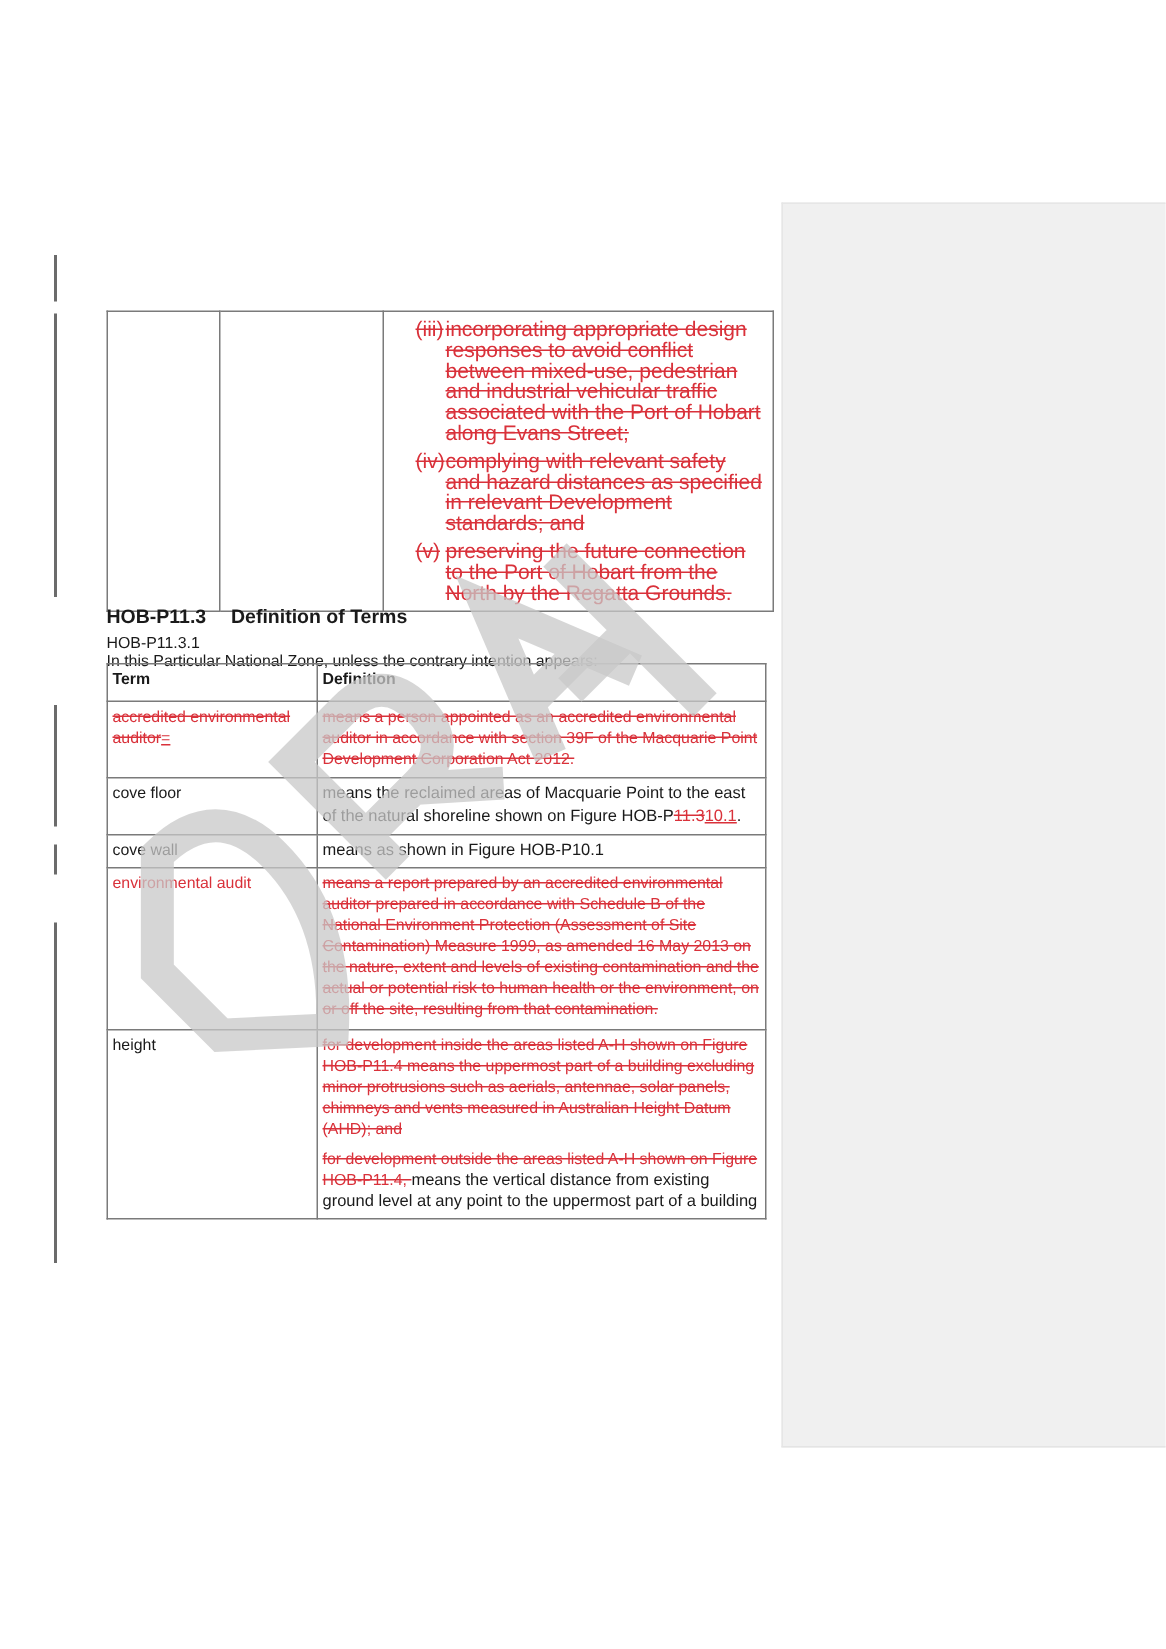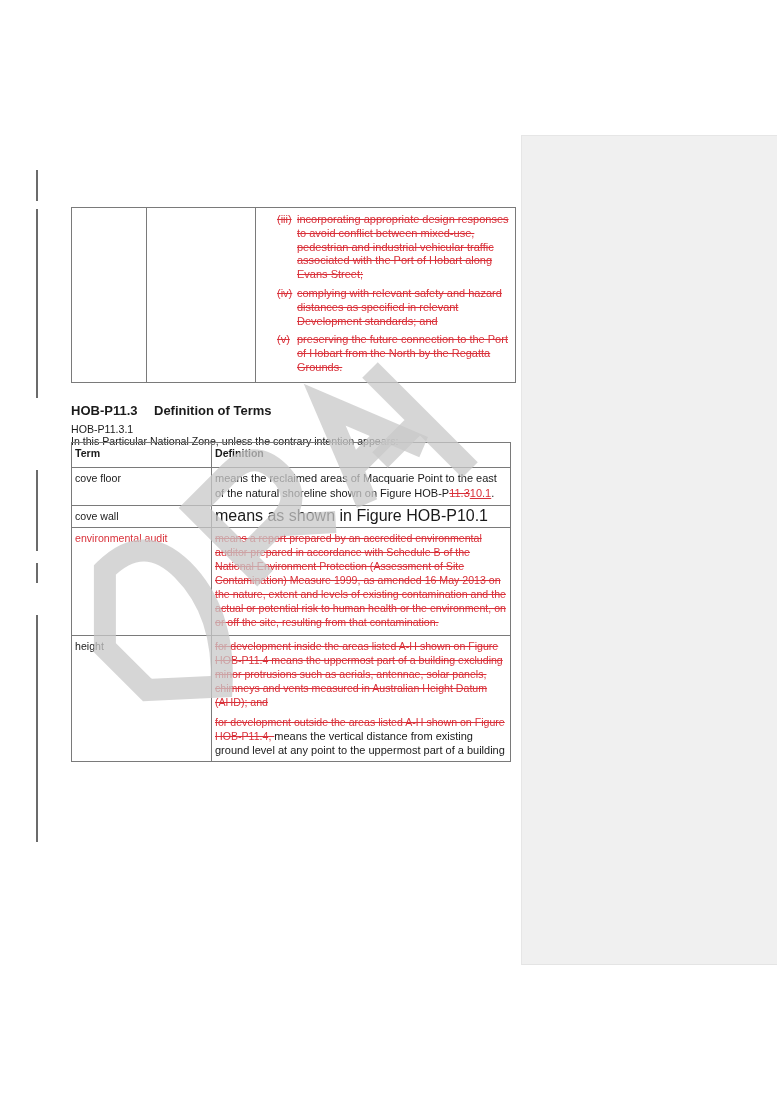--- a/index.html
+++ b/index.html
@@ -18,21 +18,21 @@
   .watermark svg { width: 100%; height: 100%; }
   .del { color: #d9313a; text-decoration: line-through; text-decoration-color: #d9313a; }
   .ins { color: #d9313a; text-decoration: underline; }
   .red { color: #d9313a; }
 
   table { border-collapse: collapse; position: absolute; }
   td, th { border: 1px solid #7a7a7a; vertical-align: top; font-size: 10.6px; line-height: 14px; text-align: left; }
 
   #top-table { left: 71px; top: 207px; width: 445px; height: 176px; }
   #top-table td { padding: 0; }
-  .list-item { display: flex; padding-left: 21px; margin-top: 2px; margin-bottom: 5px; font-size: 11px; line-height: 13.8px; }
+  .list-item { display: flex; padding-left: 21px; margin-top: 2px; margin-bottom: 5px; font-size: 14px; line-height: 13.8px; }
   .list-item .num { width: 20px; flex: none; }
   .list-item .txt { flex: 1; padding-right: 6px; }
 
   .heading-row { position: absolute; left: 71px; top: 403px; font-size: 13px; font-weight: bold; display: flex; }
   .heading-row .num { width: 83px; }
   .sub-row { position: absolute; left: 71px; top: 423px; font-size: 10.6px; display: flex; flex-direction: column; }
   .sub-row .num { width: 83px; }
 
   #def-table { left: 71px; top: 442px; width: 440px; }
   #def-table th { font-weight: bold; padding: 3px 3px 6px 3px; height: 15px; margin-top: 19px; }
@@ -100,26 +100,30 @@
   <span>In this Particular National Zone, unless the contrary intention appears:</span>
 </div>
 
 <table id="def-table">
   <tbody>
       <tr>
     <th class="c1">Term</th>
     <th>Definition</th>
   </tr>
   <tr>
+    <td class="c1" style="height:43px;"><span class="del">accredited environmental auditor</span><span class="ins">=</span></td>
+    <td><span class="del">means a person appointed as an accredited environmental auditor in accordance with section 39F of the Macquarie Point Development Corporation Act 2012.</span></td>
+  </tr>
+  <tr>
     <td class="c1"><span>cove floor</span></td>
     <td style="font-size:11px;line-height:15px;"><span>means the reclaimed areas of Macquarie Point to the east of the natural shoreline shown on Figure HOB-P</span><span class="del">11.3</span><span class="ins">10.1</span><span>.</span></td>
   </tr>
   <tr>
     <td class="c1"><span>cove wall</span></td>
-    <td style="font-size:16px;"><span>means as shown in Figure HOB-P10.1</span></td>
+    <td style="font-size:11px;"><span>means as shown in Figure HOB-P10.1</span></td>
   </tr>
   <tr>
     <td class="c1"><span class="red">environmental audit</span></td>
     <td style="padding-bottom:6px;"><span class="del">means a report prepared by an accredited environmental auditor prepared in accordance with Schedule B of the National Environment Protection (Assessment of Site Contamination) Measure 1999, as amended 16 May 2013 on the nature, extent and levels of existing contamination and the actual or potential risk to human health or the environment, on or off the site, resulting from that contamination.</span></td>
   </tr>
   <tr>
     <td class="c1"><span>height</span></td>
     <td>
       <p class="del">for development inside the areas listed A-H shown on Figure HOB-P11.4 means the uppermost part of a building excluding minor protrusions such as aerials, antennae, solar panels, chimneys and vents measured in Australian Height Datum (AHD); and</p>
       <p><span class="del">for development outside the areas listed A-H shown on Figure HOB-P11.4, </span><span style="font-size:11px;text-align:right;">means the vertical distance from existing ground level at any point to the uppermost part of a building</span></p>

